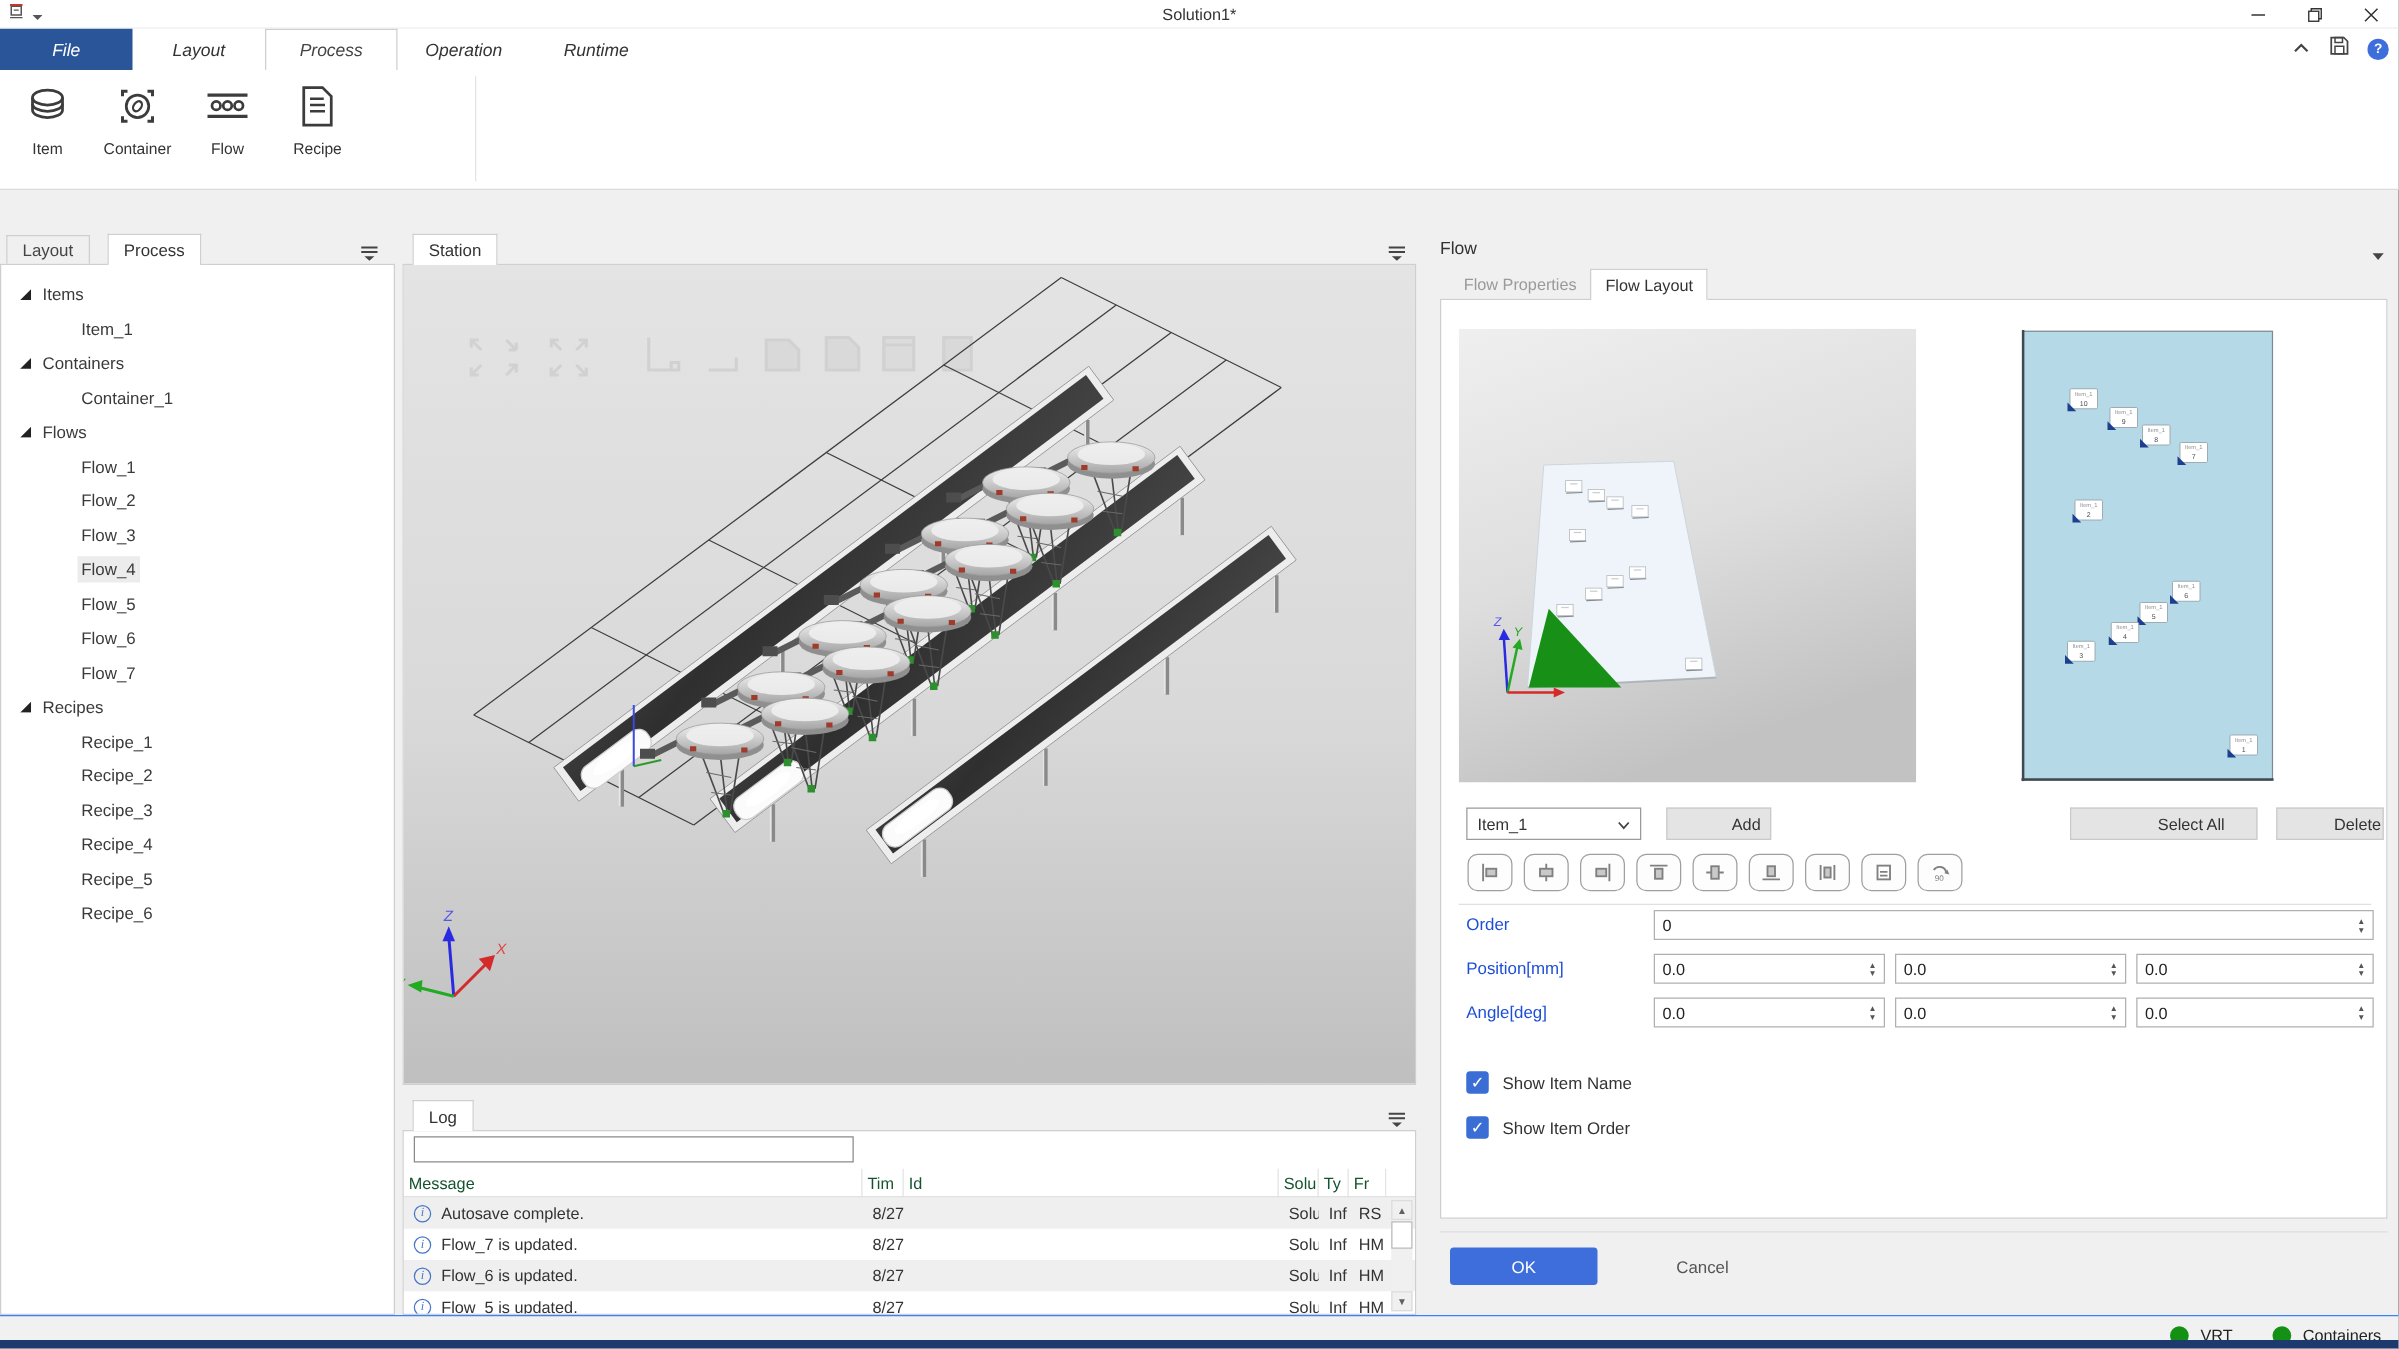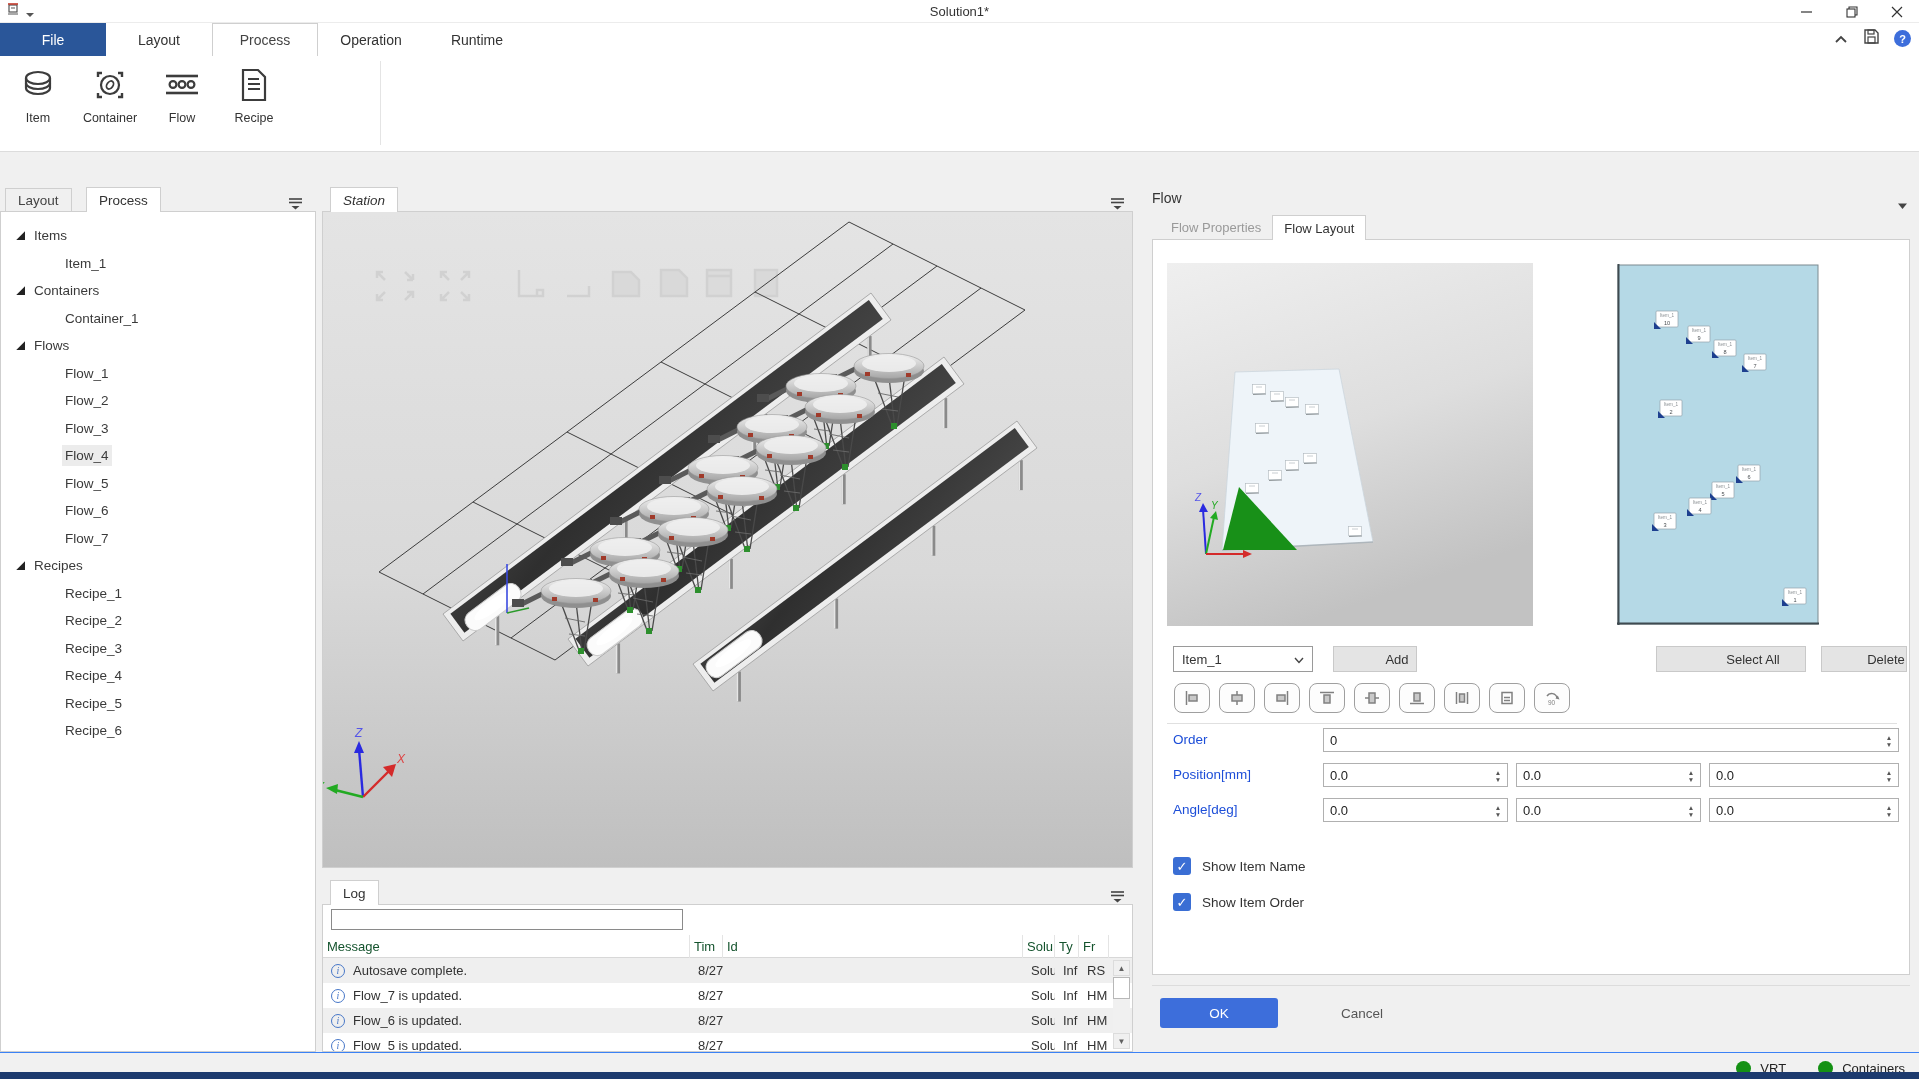--- a/index.html
+++ b/index.html
@@ -8,21 +8,21 @@
 
   
   .titlebar{position:absolute;left:0;top:0;width:100%;height:23px;background:#fff;border-bottom:1px solid #ececec;}
   .qa{position:absolute;left:6px;top:3px;display:flex;align-items:center;gap:5px;}
   .win-title{position:absolute;left:0;right:0;top:0;height:23px;text-align:center;font-size:13px;color:#333;line-height:23px;}
   .winbtns{position:absolute;right:0;top:0;display:flex;height:23px;}
   .winbtn{width:45px;height:23px;display:flex;align-items:center;justify-content:center;color:#333;font-size:13px;}
 
   
   .ribbontabs{position:absolute;left:0;top:23px;width:100%;height:33px;background:#fff;display:flex;}
-  .rtab{width:106px;height:33px;display:flex;align-items:center;justify-content:center;font-size:14px;color:#333;}
+  .rtab{width:106px;height:33px;display:flex;align-items:center;justify-content:center;font-size:14px;color:#333;font-style:italic;}
   .rtab.file{background:var(--file-tab-blue,#2a5699);color:#fff;}
   .rtab.active{background:#fff;border:1px solid #cfcfcf;border-bottom:none;position:relative;z-index:3;color:#444;}
   .ribbonutil{position:absolute;right:8px;top:28px;display:flex;align-items:center;gap:14px;z-index:4;}
 
   
   .ribbonbody{position:absolute;left:0;top:56px;width:100%;height:96px;background:#fff;border-bottom:1px solid #dcdcdc;}
   .rbuttons{position:absolute;left:2px;top:6px;display:flex;}
   .rbtn{min-width:72px;padding:6px 4px 2px 4px;display:flex;flex-direction:column;align-items:center;gap:5px;}
   .rbtn .lbl{font-size:12.5px;color:#333;}
   .rsep{position:absolute;left:380px;top:5px;height:84px;width:1px;background:#e4e4e4;}
@@ -256,21 +256,21 @@
         <span class="tlabel">Recipe_4</span>
       </div>
       <div class="trow d1">
         <span class="tlabel">Recipe_5</span>
       </div>
       <div class="trow d1">
         <span class="tlabel">Recipe_6</span>
       </div>
     </div>
 
-  <div class="ptab active" style="left:330px;top:187px;font-style:italic;">Station</div>
+  <div class="ptab active" style="left:330px;top:187px;">Station</div>
   <span class="panelmenu" style="left:1110px;top:196px;">
     <svg width="15" height="13" viewBox="0 0 15 13">
         <line x1="1" y1="2" x2="14" y2="2" stroke="#444" stroke-width="1.6"></line>
         <line x1="1" y1="5.5" x2="14" y2="5.5" stroke="#444" stroke-width="1.6"></line>
         <polygon points="3.5,9 11.5,9 7.5,12.5" fill="#444"></polygon>
       </svg>
   </span>
   <div class="pbody" style="left:322px;top:211px;width:811px;height:657px;">
     <div id="stationview" style="position:absolute;left:0;top:0;"><svg width="809" height="655" viewBox="0 0 809 655">
           <defs>

